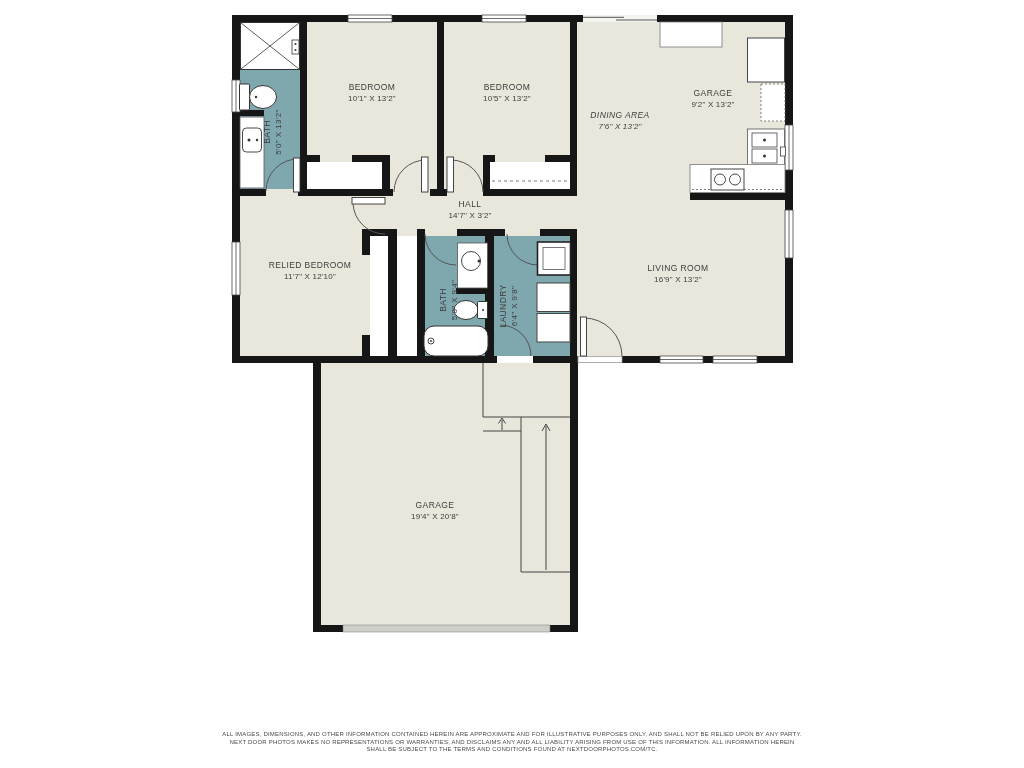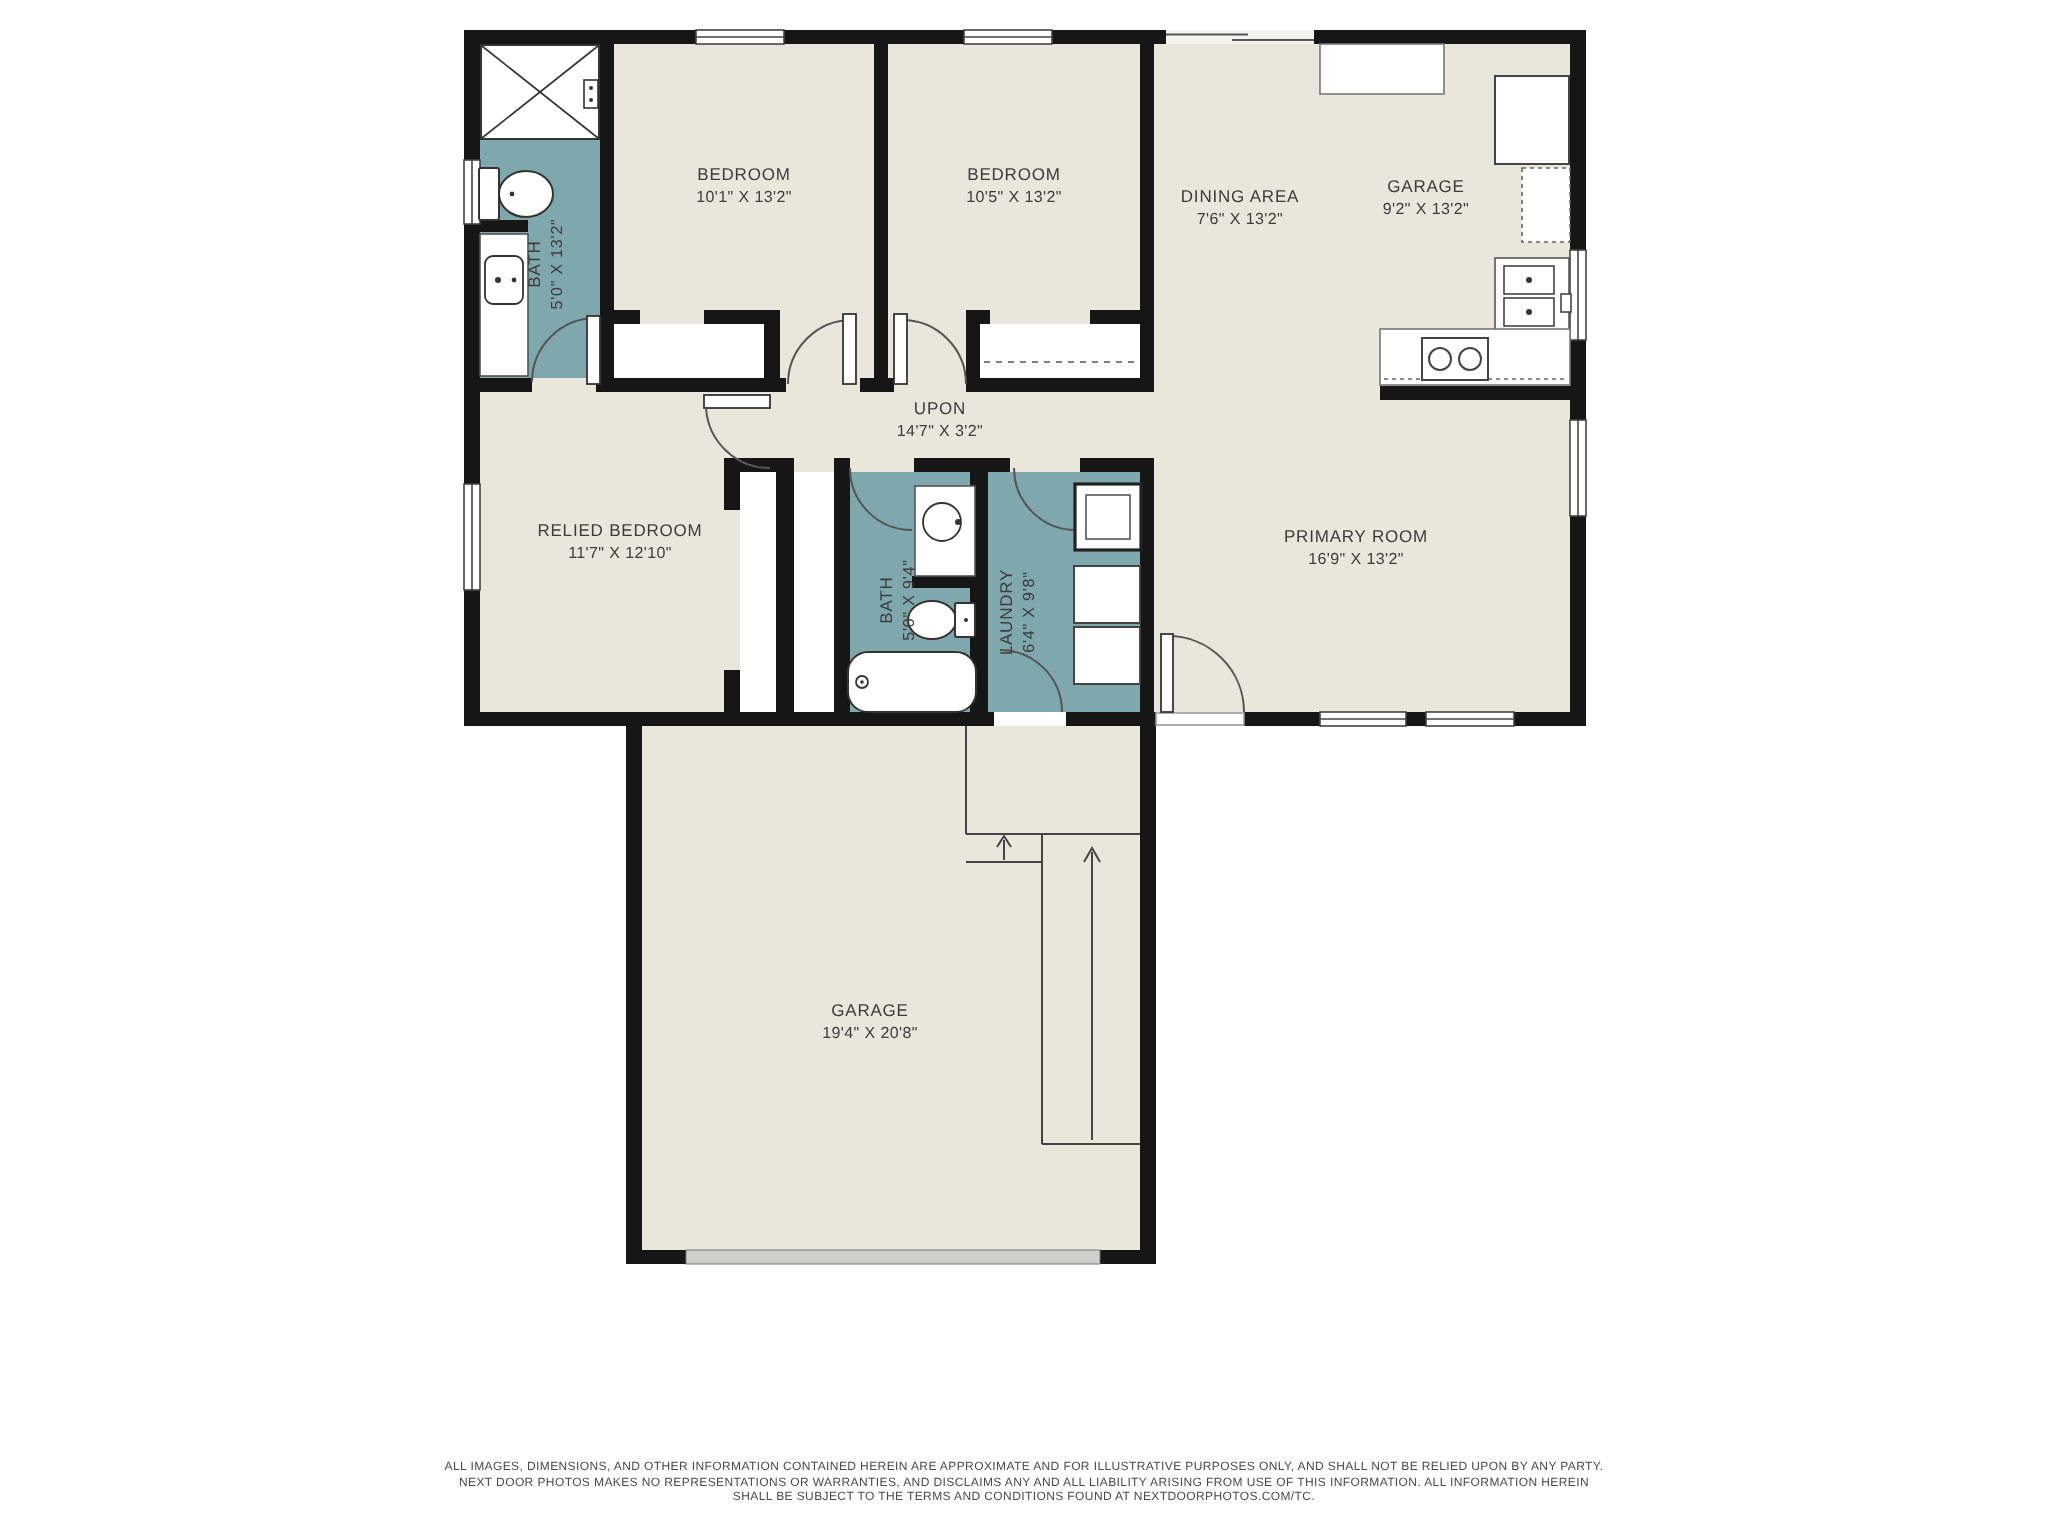--- a/index.html
+++ b/index.html
@@ -205,38 +205,38 @@
   </svg>
 
   <div class="lbl" style="left:307px;top:82px;width:130px;">
     <span>BEDROOM</span>
       <span class="dims">10'1" X 13'2"</span>
   </div>
   <div class="lbl" style="left:444px;top:82px;width:126px;">
     <span>BEDROOM</span>
       <span class="dims">10'5" X 13'2"</span>
   </div>
-  <div class="lbl" style="left:560px;top:93px;width:120px;">
+  <div class="lbl" style="left:560px;top:110px;width:120px;font-style:italic;">
     <span>DINING AREA</span>
       <span class="dims">7'6" X 13'2"</span>
   </div>
   <div class="lbl" style="left:655px;top:88px;width:116px;">
     <span>GARAGE</span>
       <span class="dims">9'2" X 13'2"</span>
   </div>
   <div class="lbl" style="left:410px;top:199px;width:120px;">
-    <span>UPON</span>
+    <span>HALL</span>
       <span class="dims">14'7" X 3'2"</span>
   </div>
   <div class="lbl" style="left:245px;top:260px;width:130px;">
     <span>RELIED BEDROOM</span>
       <span class="dims">11'7" X 12'10"</span>
   </div>
   <div class="lbl" style="left:608px;top:263px;width:140px;">
-    <span>PRIMARY ROOM</span>
+    <span>LIVING ROOM</span>
       <span class="dims">16'9" X 13'2"</span>
   </div>
   <div class="lbl" style="left:370px;top:500px;width:130px;">
     <span>GARAGE</span>
       <span class="dims">19'4" X 20'8"</span>
   </div>
   <div class="rot" style="left:273px;top:132px;">
     <div class="inner">
         <span>BATH</span>
         <span class="dims">5'0" X 13'2"</span>

